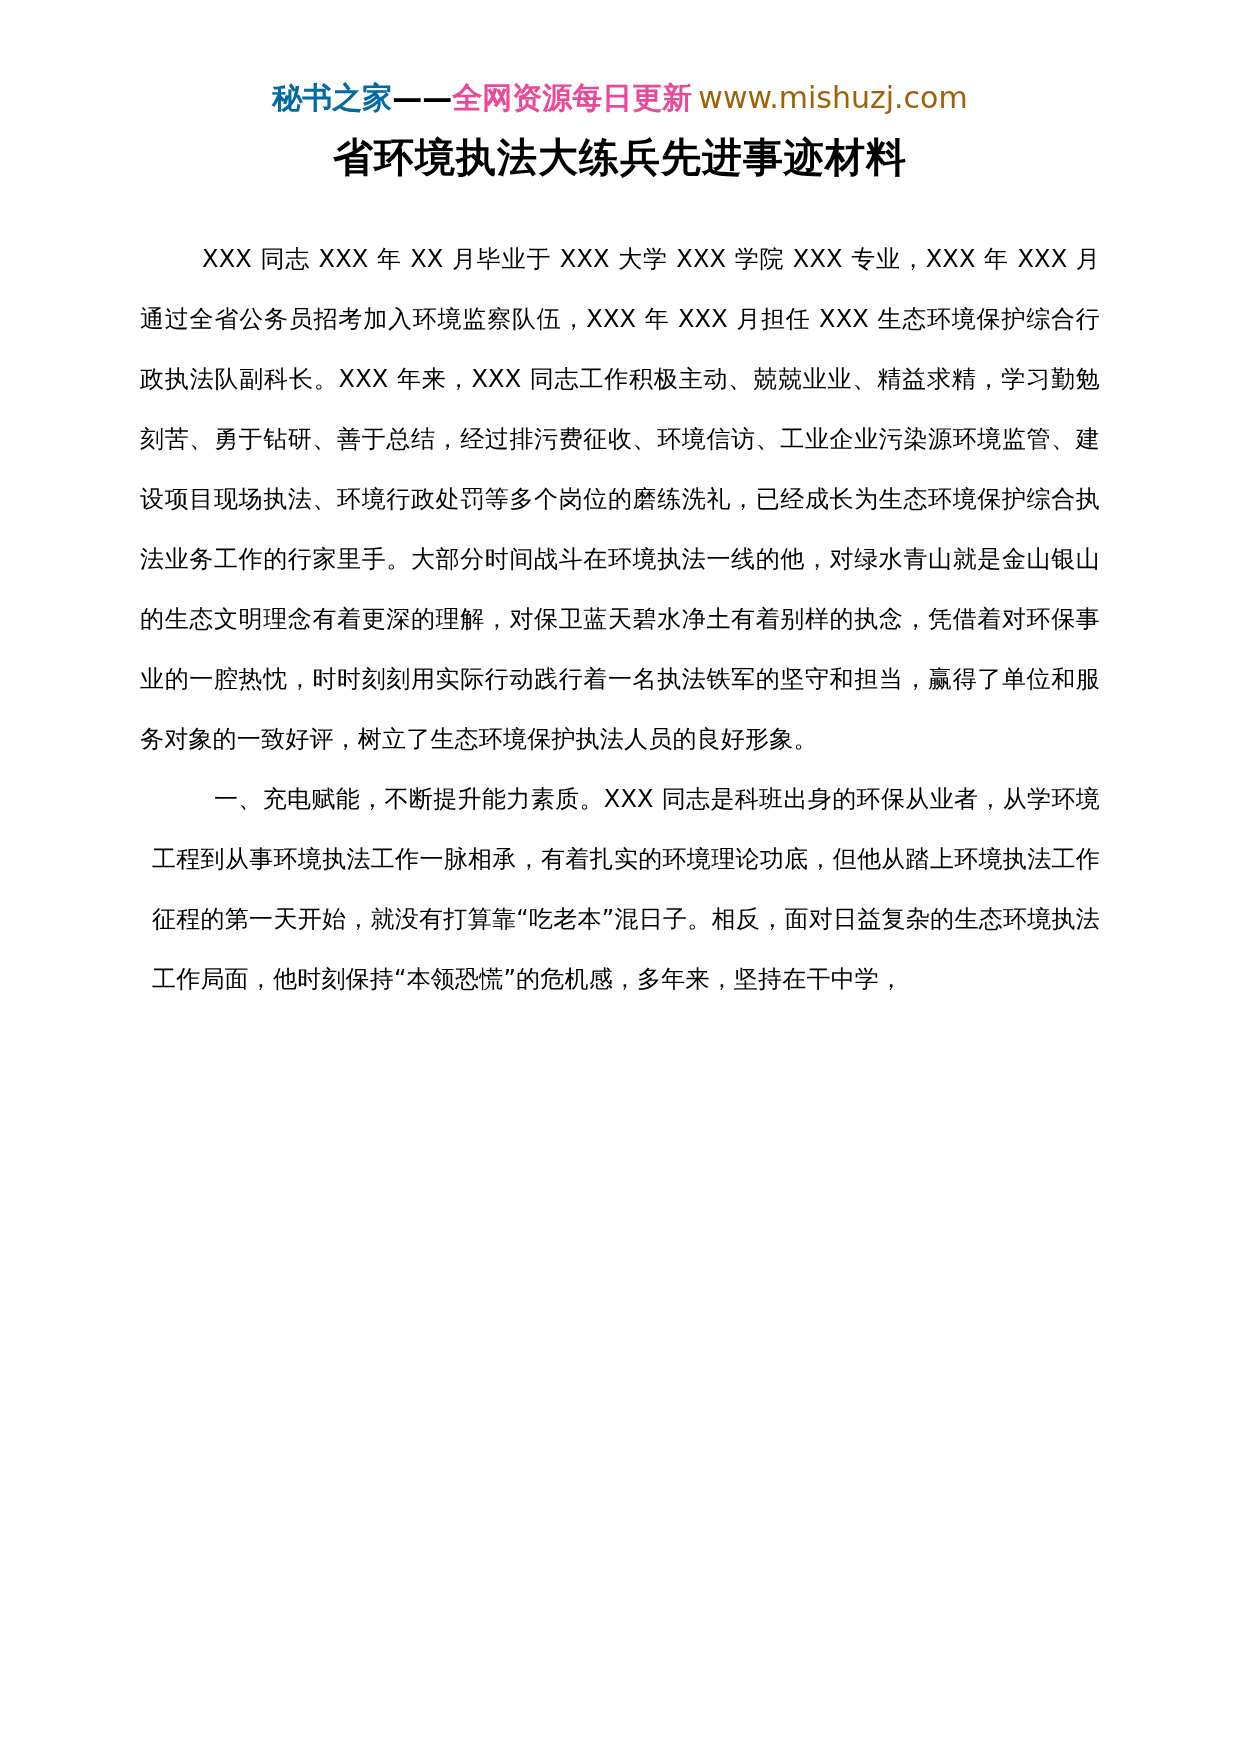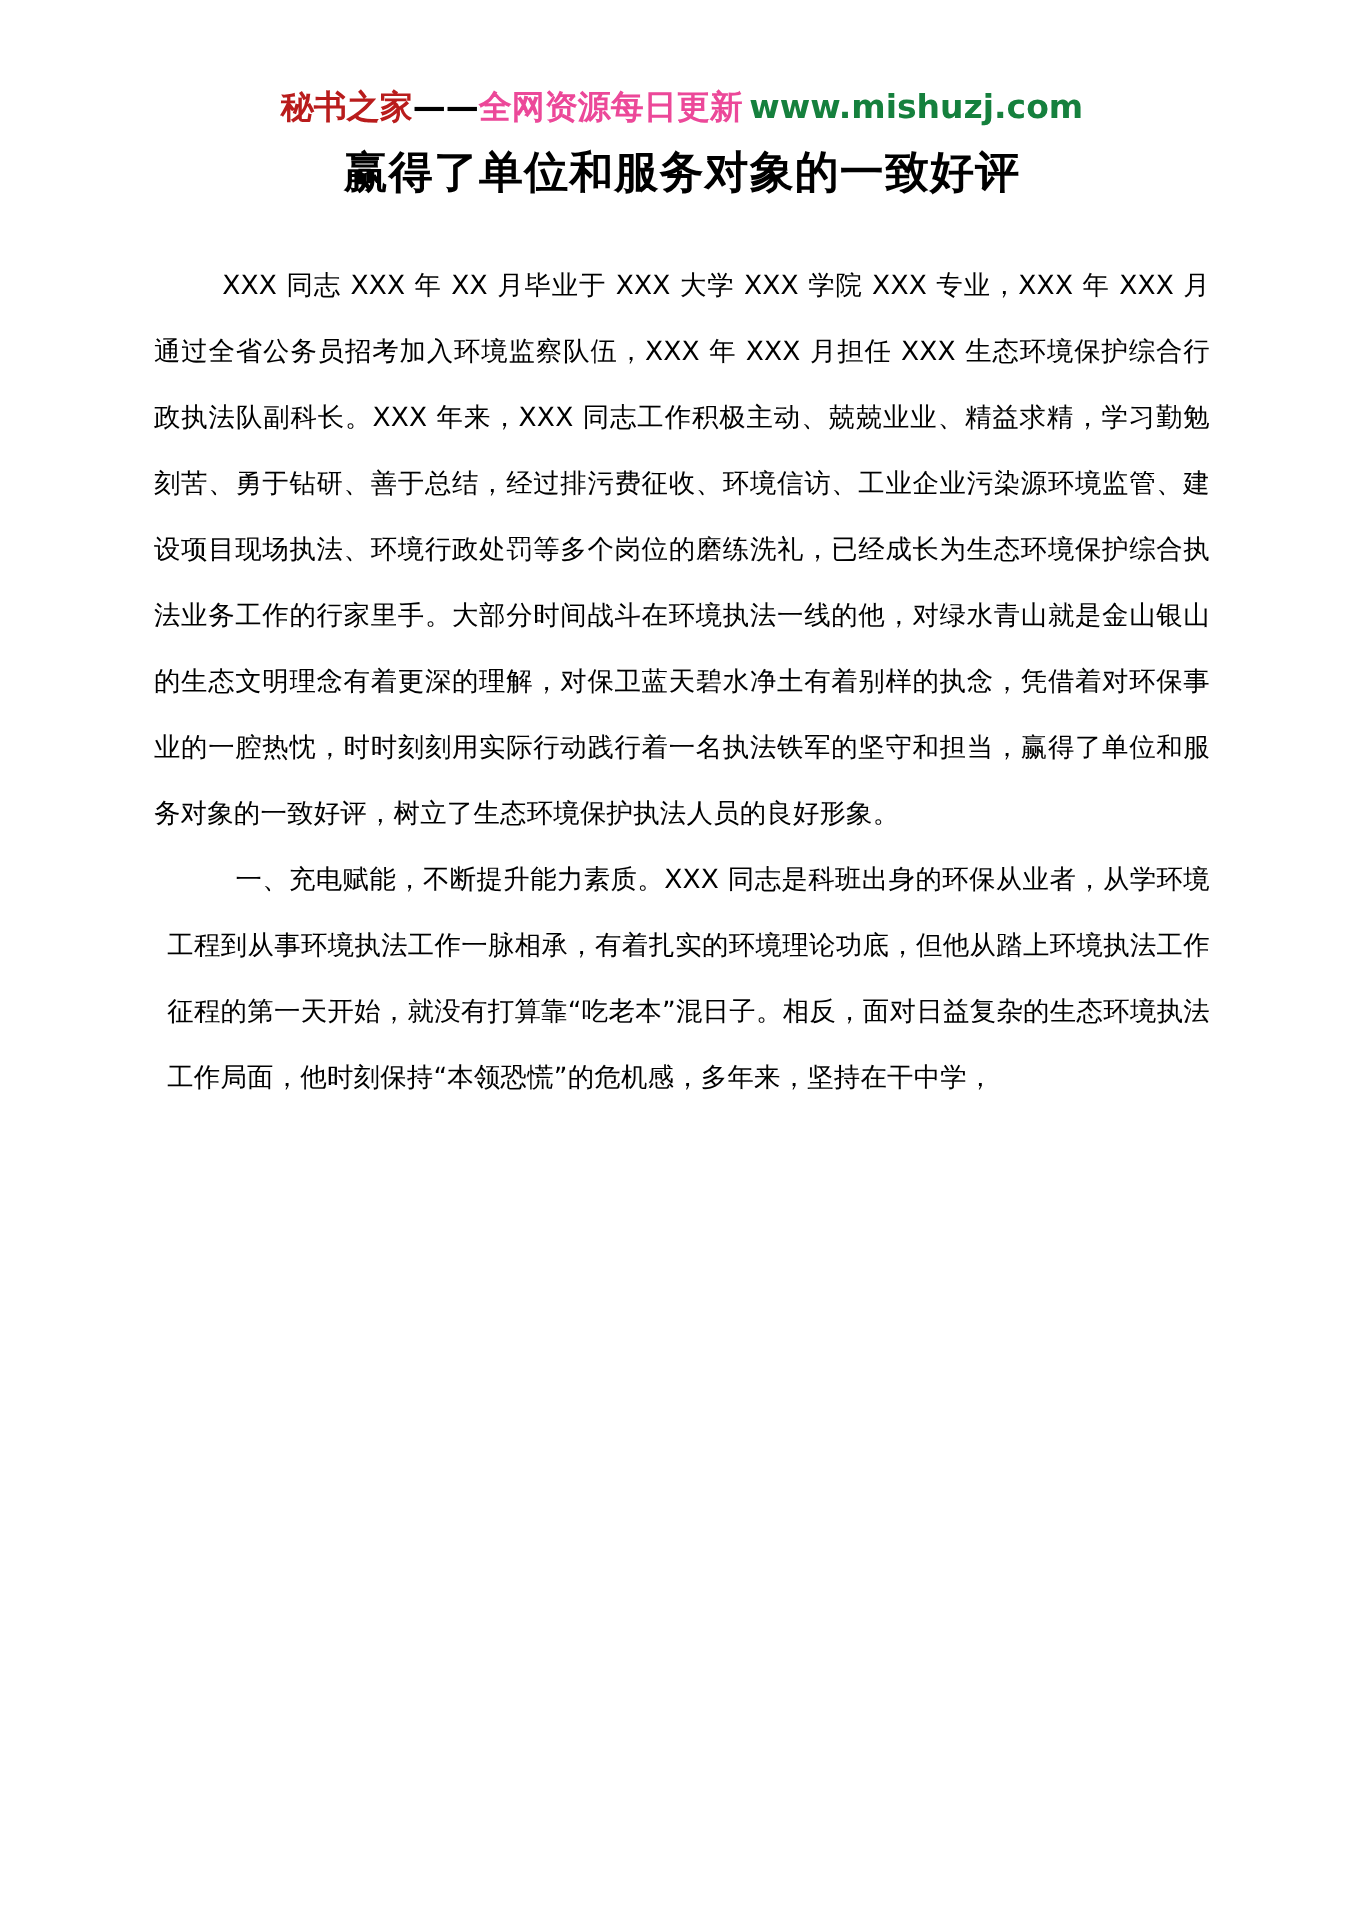--- a/index.html
+++ b/index.html
@@ -26,34 +26,34 @@
   .watermark {
     text-align: center;
     font-size: 30px;
     line-height: 1.3;
     white-space: nowrap;
     margin: 0 0 4px 0;
     font-weight: bold;
     letter-spacing: 0px;
   }
   .watermark .brand {
-    color: #b91c1c;
+    color: #0369a1;
     font-weight: bold;
   }
   .watermark .dash {
     color: #000000;
     font-weight: bold;
   }
   .watermark .tagline {
     color: #ec4899;
     font-weight: bold;
   }
   .watermark .url {
-    color: #15803d;
-    font-weight: bold;
+    color: #a16207;
+    font-weight: normal;
     margin-left: 6px;
     font-family: "DejaVu Sans", "Liberation Sans", sans-serif;
   }
   .doc-title {
     text-align: center;
     font-size: 40px;
     font-weight: bold;
     letter-spacing: 1px;
     margin: 14px 0 46px 0;
     line-height: 1.3;
@@ -75,20 +75,20 @@
 </style>
 </head>
 <body>
 
 <div class="page">
 
   <div class="watermark">
     <span class="brand">秘书之家</span><span class="dash">——</span><span class="tagline">全网资源每日更新</span><span class="url">www.mishuzj.com</span>
   </div>
 
-  <h1 class="doc-title">赢得了单位和服务对象的一致好评</h1>
+  <h1 class="doc-title">省环境执法大练兵先进事迹材料</h1>
 
   <div class="body-text">
     <p>XXX 同志 XXX 年 XX 月毕业于 XXX 大学 XXX 学院 XXX 专业，XXX 年 XXX 月通过全省公务员招考加入环境监察队伍，XXX 年 XXX 月担任 XXX 生态环境保护综合行政执法队副科长。XXX 年来，XXX 同志工作积极主动、兢兢业业、精益求精，学习勤勉刻苦、勇于钻研、善于总结，经过排污费征收、环境信访、工业企业污染源环境监管、建设项目现场执法、环境行政处罚等多个岗位的磨练洗礼，已经成长为生态环境保护综合执法业务工作的行家里手。大部分时间战斗在环境执法一线的他，对绿水青山就是金山银山的生态文明理念有着更深的理解，对保卫蓝天碧水净土有着别样的执念，凭借着对环保事业的一腔热忱，时时刻刻用实际行动践行着一名执法铁军的坚守和担当，赢得了单位和服务对象的一致好评，树立了生态环境保护执法人员的良好形象。</p>
     <p>一、充电赋能，不断提升能力素质。XXX 同志是科班出身的环保从业者，从学环境工程到从事环境执法工作一脉相承，有着扎实的环境理论功底，但他从踏上环境执法工作征程的第一天开始，就没有打算靠“吃老本”混日子。相反，面对日益复杂的生态环境执法工作局面，他时刻保持“本领恐慌”的危机感，多年来，坚持在干中学，</p>
   </div>
 
 </div>
 
 </body></html>

